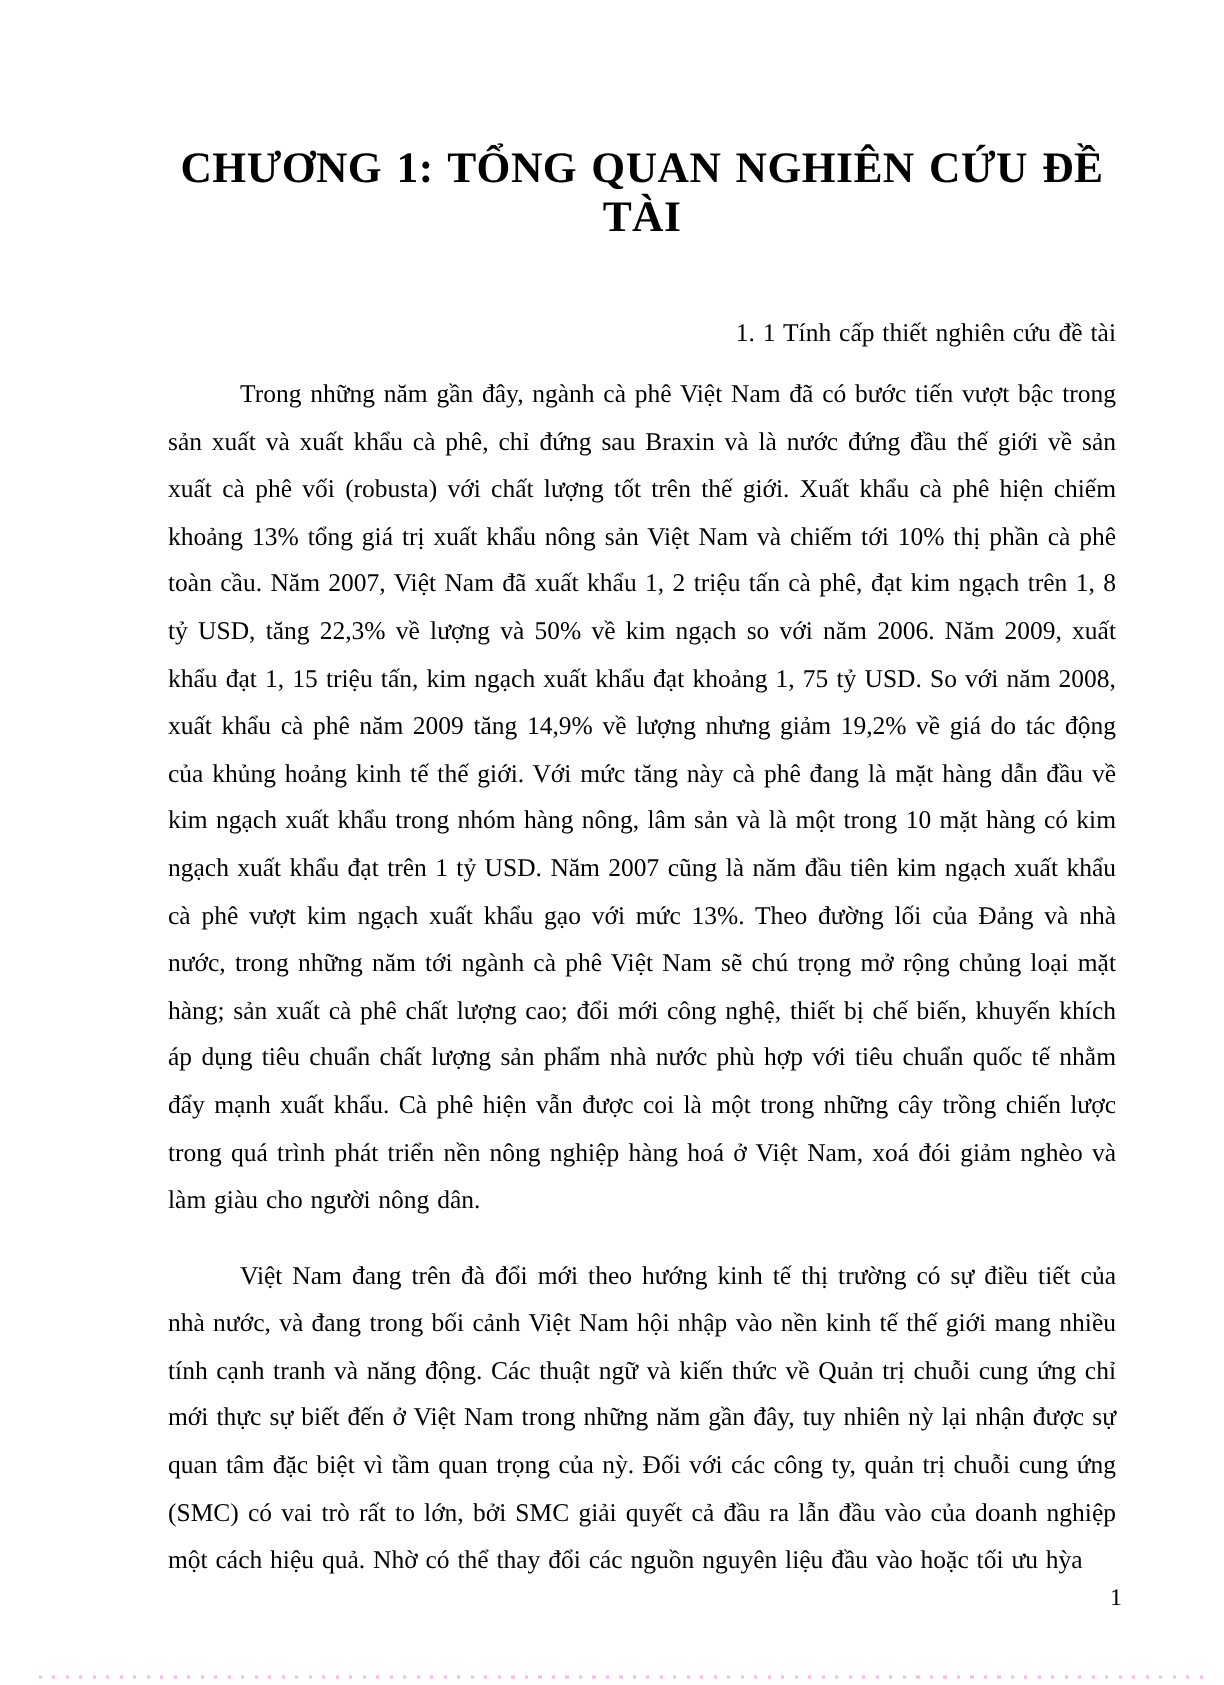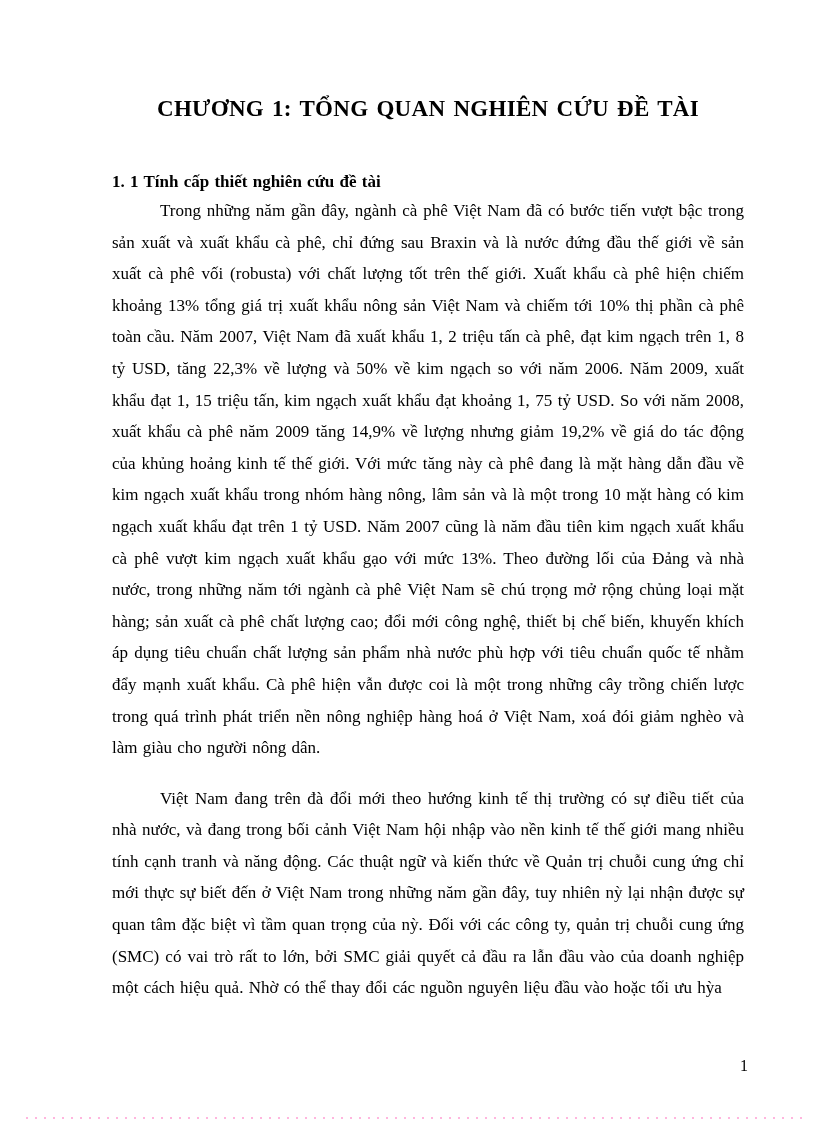--- a/index.html
+++ b/index.html
@@ -21,41 +21,42 @@
   }
   .content {
     position: absolute;
     left: 112px;
     width: 632px;
     top: 0;
   }
   .doc-title {
     margin: 96px 0 0 0;
     text-align: center;
-    font-size: 23px;
+    font-size: 29px;
     font-weight: bold;
     letter-spacing: 0.3px;
     word-spacing: 2px;
   }
   .section-heading {
     margin: 50px 0 0 0;
     font-size: 17px;
-    font-weight: bold;
+    font-weight: normal;
     word-spacing: 1px;
+    text-align: right;
   }
   .body-paragraph {
     margin: 0;
     font-size: 17px;
     line-height: 31.6px;
     text-align: justify;
     text-indent: 48px;
     word-spacing: 1px;
   }
   .body-paragraph.first {
-    margin-top: 3px;
+    margin-top: 15px;
   }
   .body-paragraph.second {
     margin-top: 19px;
   }
   .page-number {
     position: absolute;
     right: 68px;
     bottom: 48px;
     font-size: 16px;
   }

